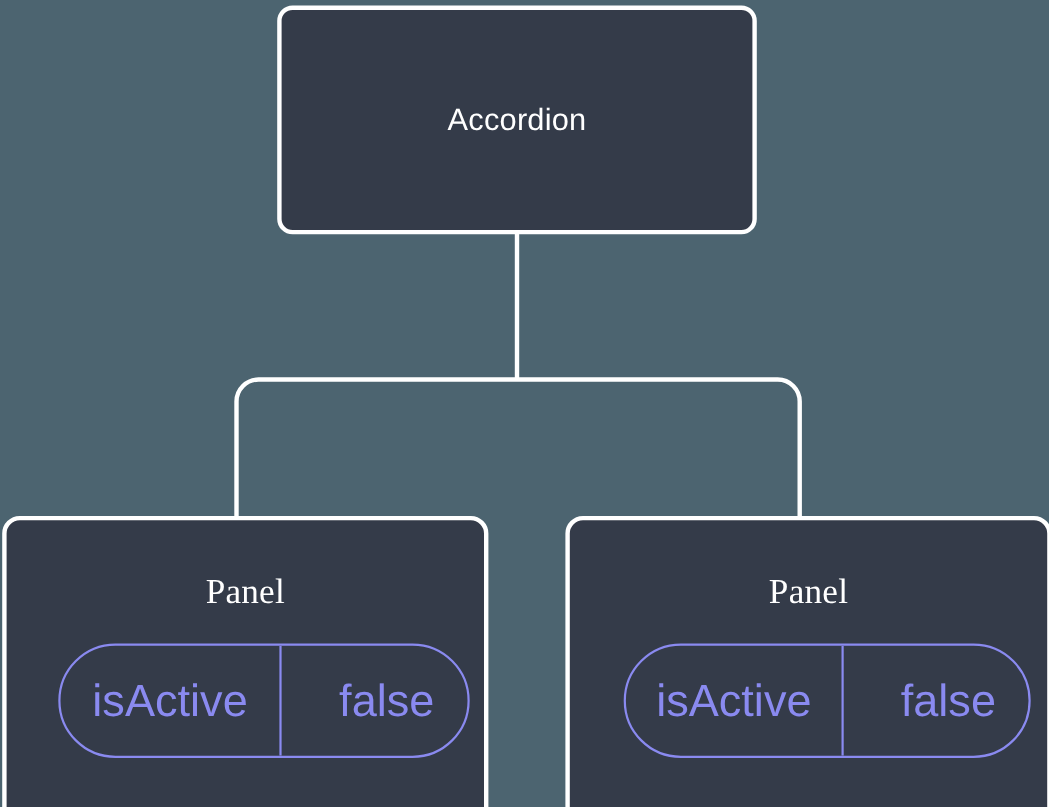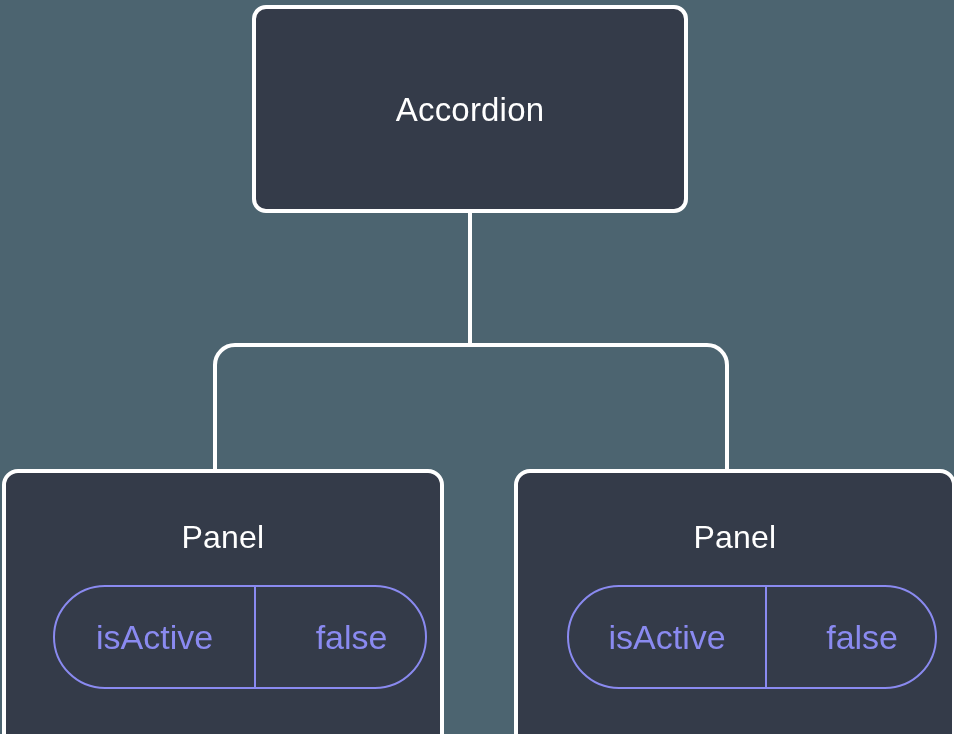--- a/index.html
+++ b/index.html
@@ -48,36 +48,37 @@
   .node-root {
     left: 252px;
     top: 5px;
     width: 436px;
     height: 208px;
     justify-content: center;
   }
 
   .node-title {
     color: #ffffff;
-    font-size: 33px;
+    font-size: 28px;
     font-weight: 400;
     letter-spacing: 0.2px;
     line-height: 1;
     white-space: nowrap;
   }
 
   .node-panel {
     width: 442px;
     height: 282px;
     top: 469px;
     padding-top: 48px;
     border-radius: 16px;
   }
   .node-panel .node-title {
     font-size: 32px;
+    font-family: Liberation Serif, serif;
   }
 
   .panel-left  { left: 2px; }
   .panel-right { left: 514px; }
 
   
   .state-pill {
     box-sizing: border-box;
     margin-top: 32px;
     height: 104px;
@@ -87,21 +88,21 @@
     align-items: stretch;
     overflow: hidden;
   }
 
   .pill-key,
   .pill-value {
     display: flex;
     align-items: center;
     justify-content: center;
     color: #8a8af0;
-    font-size: 34px;
+    font-size: 41px;
     line-height: 1;
     white-space: nowrap;
     box-sizing: border-box;
   }
 
   .pill-key {
     width: 215px;
     border-right: 2px solid #8a8af0;
   }
 

